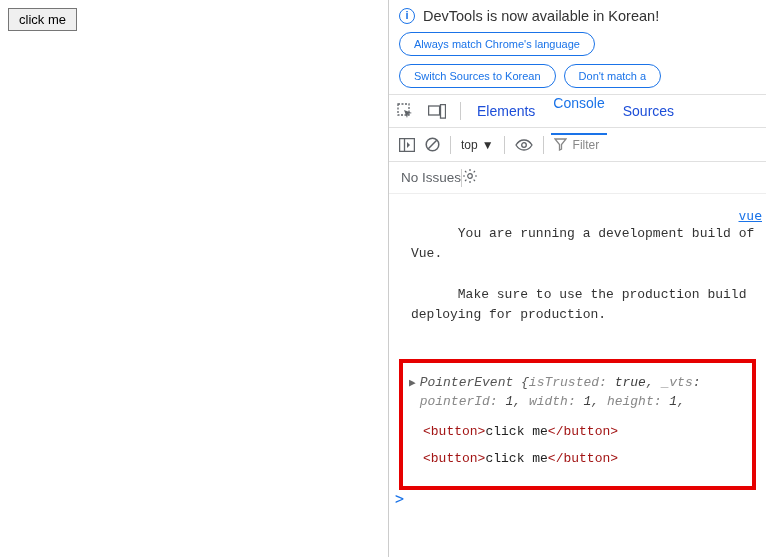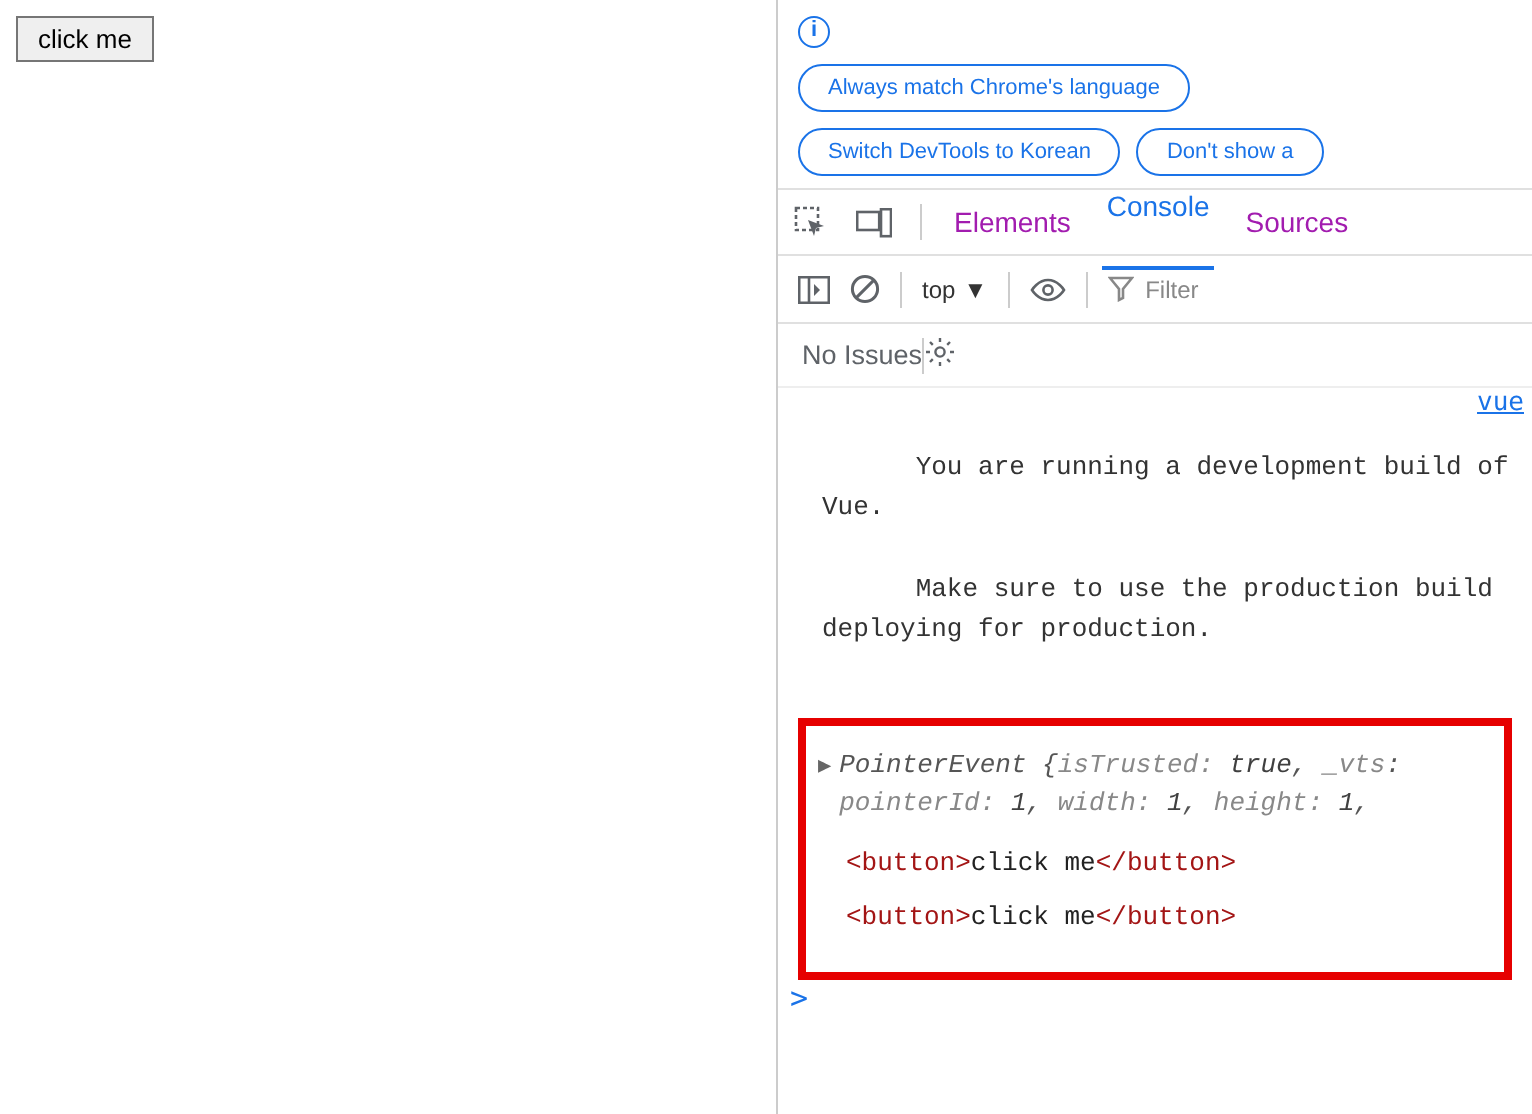--- a/index.html
+++ b/index.html
@@ -85,21 +85,21 @@
     color: #5f6368;
     font-size: 14px;
   }
   .tool-icon {
     color: #5f6368;
     flex: none;
     cursor: pointer;
   }
   .tool-icon svg { display:block; }
   .tab {
-    color: #a21caf;
+    color: #1d4ed8;
     padding: 7px 2px;
     cursor: pointer;
   }
   .tab.active {
     color: #1a73e8;
     border-bottom: 2px solid #1a73e8;
     padding-bottom: 22px;
   }
   .vdiv { width:1px; height:18px; background:#ccc; flex:none; }
   .subbar {
@@ -141,21 +141,21 @@
     font-family: Consolas, "Courier New", monospace;
     font-size: 13px;
     color: #333;
     overflow: hidden;
     position: relative;
   }
   .log { margin-left: 8px; margin-bottom: 14px; line-height: 1.55; white-space: pre-wrap; }
   .vue-link {
     position: absolute;
     right: 4px;
-    top: 0;
+    top: 14px;
     color: #1a73e8;
     text-decoration: underline;
     font-family: Consolas, monospace;
     cursor:pointer;
   }
   .redbox {
     border: 4px solid #e60000;
     padding: 10px 6px 8px 6px;
     margin-left: -4px;
     margin-right: 6px;
@@ -179,25 +179,26 @@
 
 <div class="app-area">
   <button class="demo">click me</button>
 </div>
 
 <div class="devtools">
 
   <div class="lang-bar">
     <div class="lang-title">
       <span class="info-icon">i</span>
+      <span>DevTools is now available in Korean!</span>
     </div>
     <div class="pill-row">
       <span class="pill">Always match Chrome's language</span>
-      <span class="pill">Switch DevTools to Korean</span>
-      <span class="pill">Don't show a</span>
+      <span class="pill">Switch Sources to Korean</span>
+      <span class="pill">Don't match a</span>
     </div>
   </div>
 
   <div class="tabs">
     <span class="tool-icon">
       <svg width="17" height="17" viewBox="0 0 17 17" fill="none" stroke="#5f6368" stroke-width="1.3">
         <rect x="1" y="1" width="11" height="11" stroke-dasharray="2 1.5"></rect>
         <path d="M7 7 L15 10 L11 11 L10 15 Z" fill="#5f6368" stroke="none"></path>
       </svg>
     </span>

